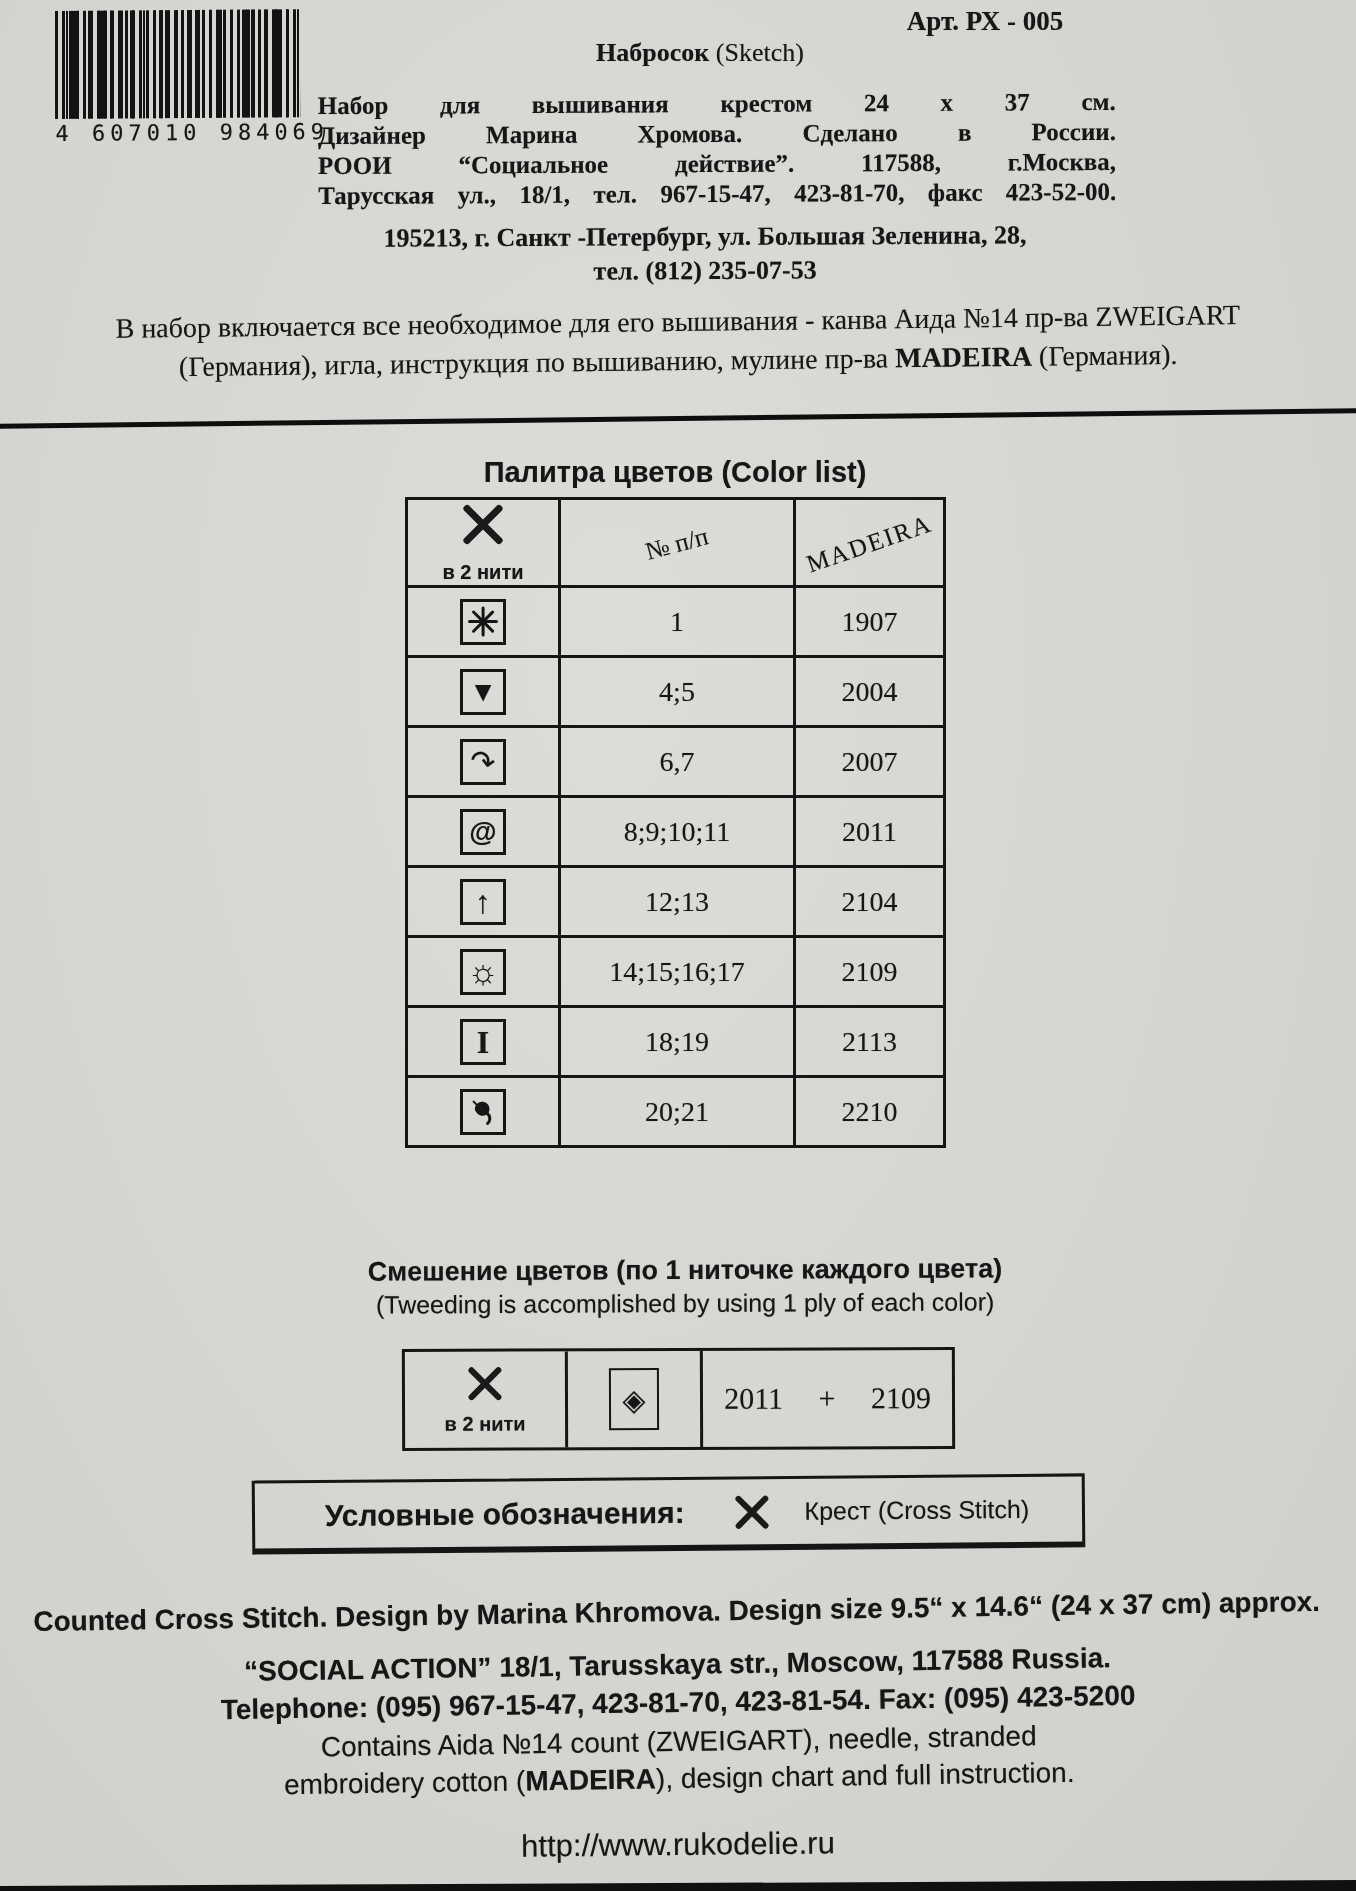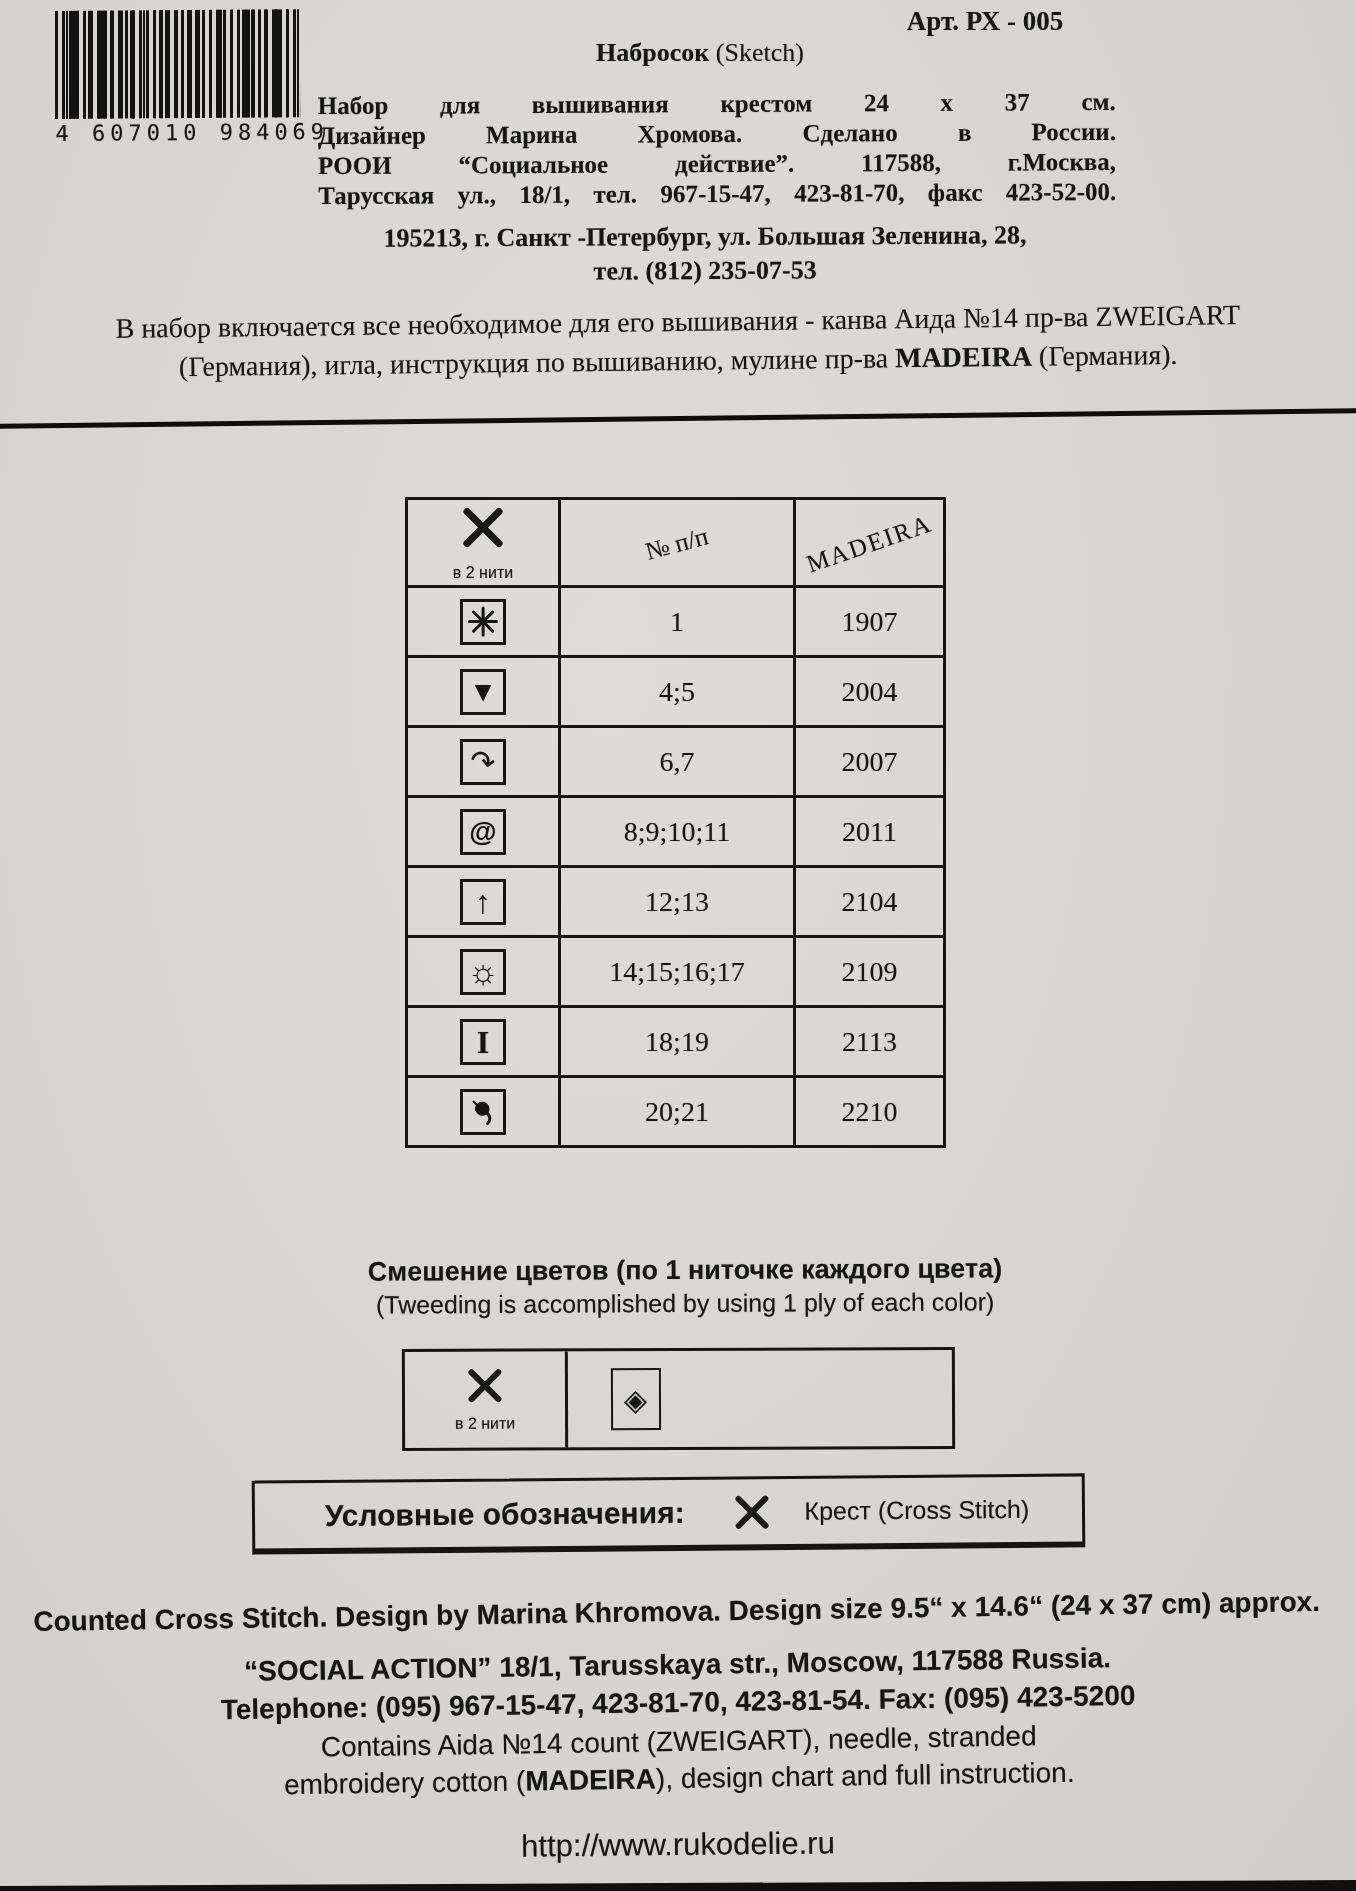--- a/index.html
+++ b/index.html
@@ -67,21 +67,21 @@
   
   .tweed{display:flex;border:3px solid #151515;box-sizing:border-box;background:transparent;}
   .tweed .cell{border-right:3px solid #151515;display:flex;flex-direction:column;align-items:center;justify-content:center;box-sizing:border-box;}
   .tweed .cell:last-child{border-right:none;}
   .diabox{width:50px;height:62px;border:2.5px solid #151515;display:flex;align-items:center;justify-content:center;box-sizing:border-box;}
   .mix{font-family:"Liberation Serif",serif;font-size:30px;word-spacing:28px;}
 
   
   .legend{border:3px solid #151515;border-bottom-width:6px;display:flex;align-items:center;box-sizing:border-box;}
 
-  .nити{font-size:16px;margin-top:10px;}
+  .nити{font-size:20px;margin-top:10px;font-weight:bold;}
 </style>
 </head>
 <body>
 
 <div class="page">
 
   <div class="abs" style="left:55px;top:10px;transform:rotate(-0.4deg);">
     <div class="barcode-bars"></div>
     <div class="barcode-digits ctr">4 607010 984069</div>
   </div>
@@ -104,20 +104,21 @@
     <div>тел. (812) 235-07-53</div>
   </div>
 
   <div class="abs serif ctr" style="left:15px;top:302px;width:1326px;font-size:28px;line-height:39px;transform:rotate(-0.7deg);">
     <div>В набор включается все необходимое для его вышивания  - канва Аида №14 пр-ва ZWEIGART</div>
     <div><span>(Германия), игла, инструкция по вышиванию, мулине пр-ва </span><span class="b">MADEIRA</span><span> (Германия).</span></div>
   </div>
 
   <div class="abs rule" style="left:-12px;top:416px;width:1384px;height:5px;transform:rotate(-0.65deg);"></div>
 
+  <div class="abs sans b ctr" style="left:420px;top:456px;width:510px;font-size:29px;">Палитра цветов  (Color list)</div>
 
   <table class="palette abs" style="left:405px;top:497px;width:538px;">
     <tbody>
         <tr style="height:88px;">
       <td class="c1">
         <span class="xmark xm-lg"><i></i><i></i></span>
         <div class="sans nити">в 2 нити</div>
       </td>
       <td class="c2">
         <span class="rot-col2">№ п/п</span>
@@ -222,20 +223,23 @@
           <i></i>
           <i></i>
         </span>
       <div class="sans nити">в 2 нити</div>
     </div>
     <div class="cell" style="width:135px;">
       <div class="diabox">
           <span style="font-size:30px;">◈</span>
         </div>
     </div>
+    <div class="cell" style="flex:1;">
+      <span class="mix">2011 + 2109</span>
+    </div>
   </div>
 
   <div class="legend abs" style="left:252px;top:1477px;width:833px;height:74px;padding-left:70px;gap:34px;transform:rotate(-0.5deg);">
     <span class="sans b" style="font-size:30px;">Условные обозначения:</span>
     <span class="xmark xm-md" style="margin-left:14px;">
         <i></i>
         <i></i>
       </span>
     <span class="sans" style="font-size:25px;">Крест  (Cross Stitch)</span>
   </div>

